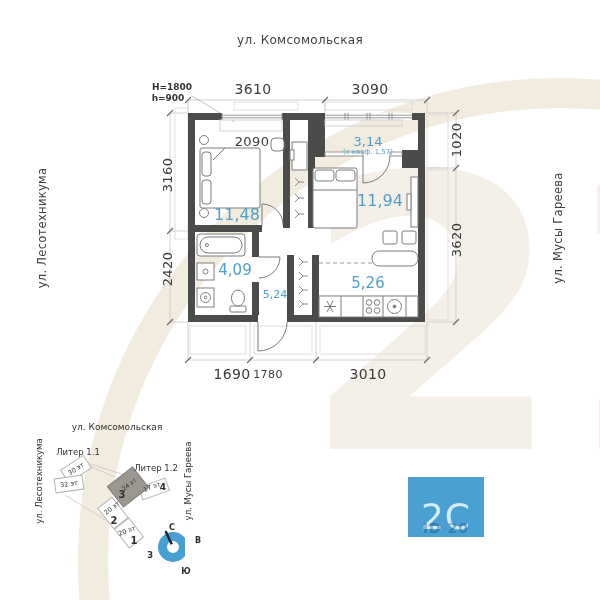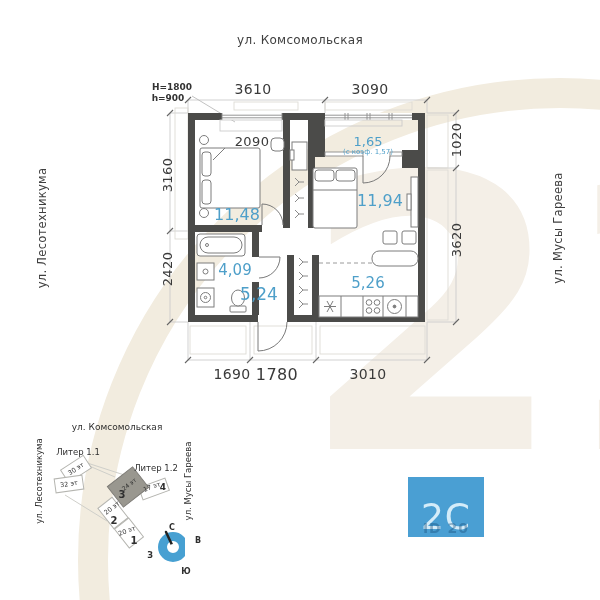--- a/index.html
+++ b/index.html
@@ -223,32 +223,32 @@
   <div class="lbl street rot" style="left:42px;top:228px;font-size:11.5px">ул. Лесотехникума</div>
   <div class="lbl street rot" style="left:558px;top:228px;font-size:11.5px">ул. Мусы Гареева</div>
 
   <div class="lbl dim" style="left:253px;top:89px;font-size:14px">3610</div>
   <div class="lbl dim" style="left:370px;top:89px;font-size:14px">3090</div>
   <div class="lbl dim rot" style="left:167px;top:175px;font-size:13px">3160</div>
   <div class="lbl dim rot" style="left:167px;top:269px;font-size:13px">2420</div>
   <div class="lbl dim rot" style="left:456px;top:140px;font-size:13px">1020</div>
   <div class="lbl dim rot" style="left:456px;top:240px;font-size:13px">3620</div>
   <div class="lbl dim" style="left:232px;top:374px;font-size:14px">1690</div>
-  <div class="lbl dim" style="left:277px;top:374px;font-size:16px">1780</div>
+  <div class="lbl dim" style="left:268px;top:374px;font-size:11px">1780</div>
   <div class="lbl dim" style="left:368px;top:374px;font-size:14px">3010</div>
   <div class="lbl dim" style="left:252px;top:141px;font-size:13px">2090</div>
   <div class="lbl" style="left:172px;top:87px;font-size:9px;font-weight:600;color:#333">H=1800</div>
   <div class="lbl" style="left:168px;top:98px;font-size:9px;font-weight:600;color:#333">h=900</div>
 
   <div class="lbl area" style="left:237px;top:214px;font-size:16px">11,48</div>
   <div class="lbl area" style="left:380px;top:200px;font-size:16px">11,94</div>
   <div class="lbl area" style="left:235px;top:270px;font-size:15px">4,09</div>
-  <div class="lbl area" style="left:259px;top:294px;font-size:17px">5,24</div>
+  <div class="lbl area" style="left:275px;top:294px;font-size:11px">5,24</div>
   <div class="lbl area" style="left:368px;top:283px;font-size:15px">5,26</div>
-  <div class="lbl area" style="left:368px;top:141px;font-size:13px">1,65</div>
+  <div class="lbl area" style="left:368px;top:141px;font-size:13px">3,14</div>
   <div class="lbl area" style="left:368px;top:152px;font-size:7px">(с коэф. 1,57)</div>
 
   <svg style="left:25px;top:435px" width="160" height="135" viewBox="0 0 160 135">
     <g stroke="#cfcfca" stroke-width="1" fill="none">
       <line x1="40" y1="60" x2="82" y2="86"></line>
       <line x1="62" y1="30" x2="90" y2="42"></line>
       <line x1="56" y1="26" x2="118" y2="46"></line>
       <line x1="92" y1="89" x2="97" y2="93"></line>
     </g>
     <g stroke="#b5b5b0" stroke-width="1" fill="#ffffff">

